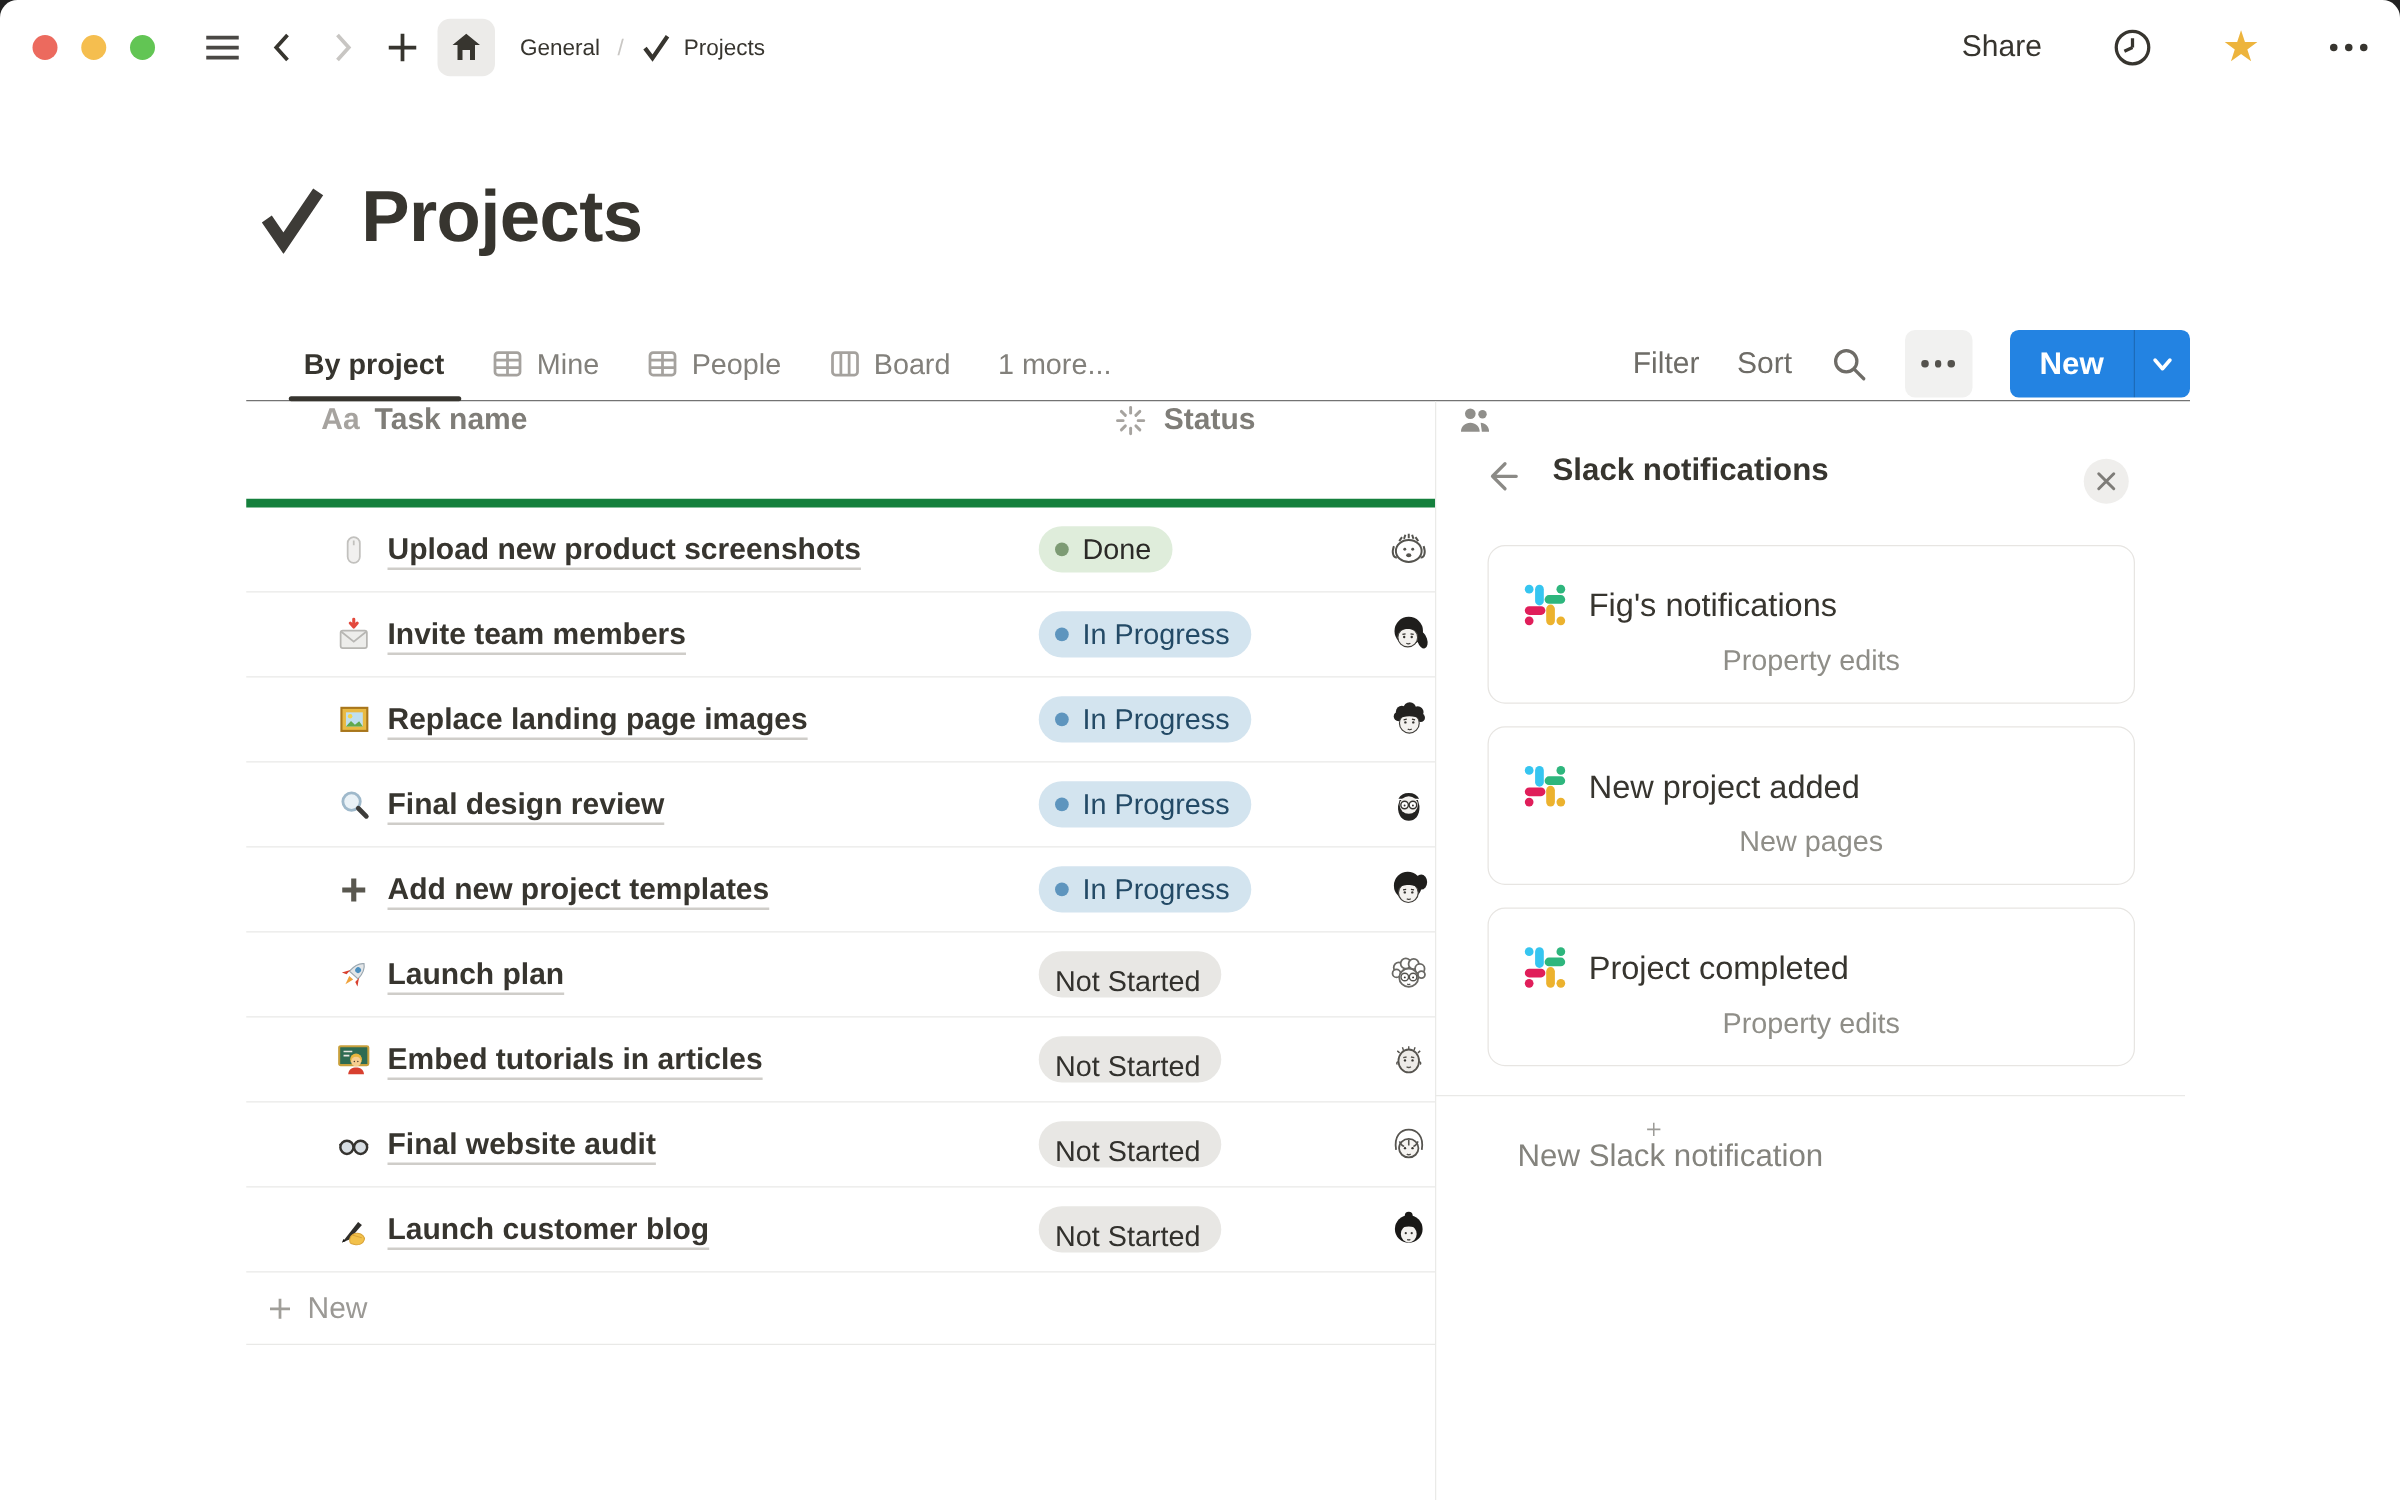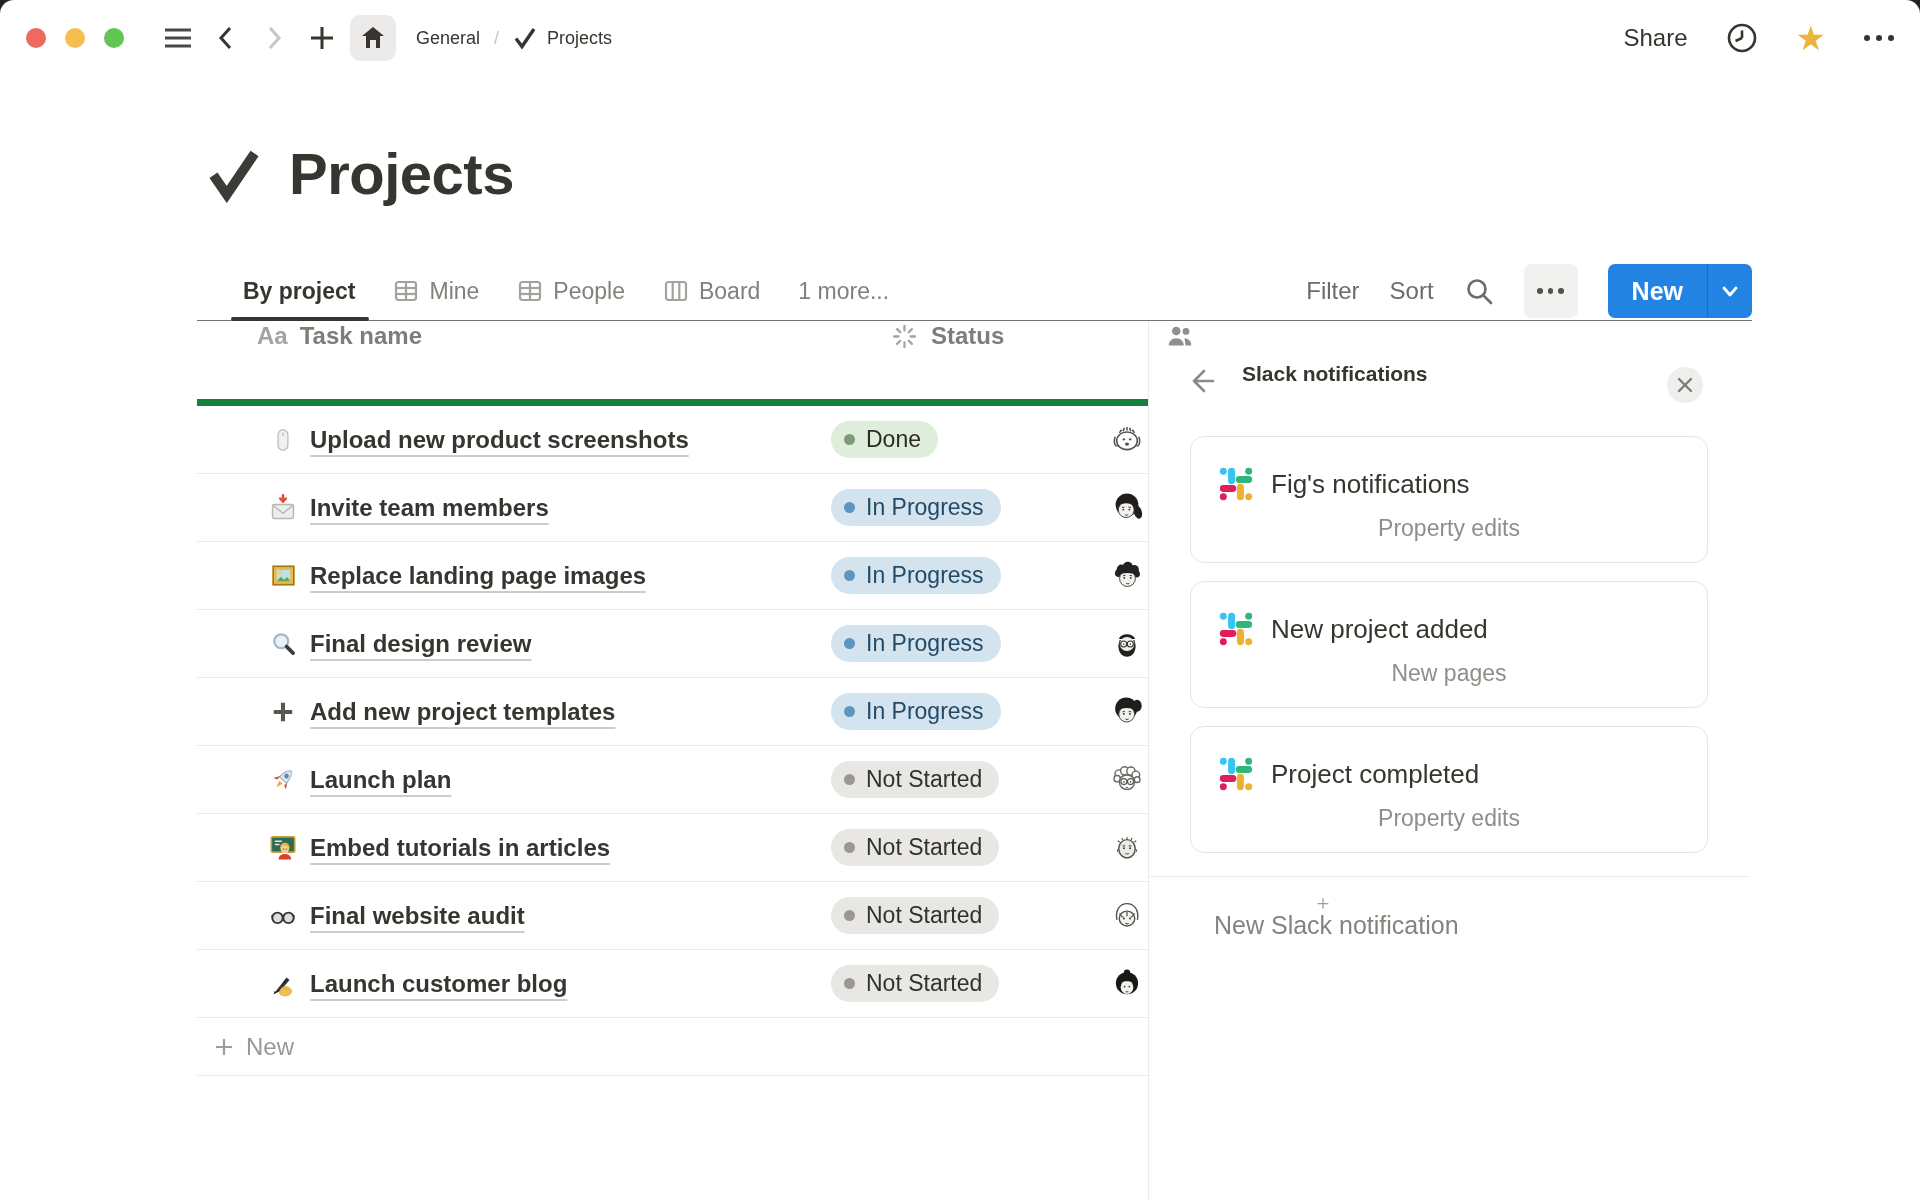--- a/index.html
+++ b/index.html
@@ -9,21 +9,21 @@
   
   .topbar{display:flex;align-items:center;height:76px;padding:0 26px;}
   .traffic{display:flex;gap:19px;margin-right:34px;}
   .light{width:20px;height:20px;border-radius:50%;}
   .tl-close{background:#EC6A5E}.tl-min{background:#F5BE4F}.tl-zoom{background:#62C554}
   .tb-btn{display:flex;align-items:center;justify-content:center;width:40px;height:40px;margin-right:8px;}
   .home-btn{width:46px;height:46px;background:#ECEBE9;border-radius:10px;}
   .breadcrumb{display:flex;align-items:center;font-size:18px;margin-left:12px;}
   .bc-sep{color:#C9C7C4;margin:0 14px;}
   .bc-check{display:flex;margin-right:10px;}
-  .topbar-right{margin-left:auto;display:flex;align-items:center;gap:38px;}
+  .topbar-right{margin-left:auto;display:flex;align-items:center;gap:56px;}
   .share{font-size:24px;color:#37352F;}
   .star{font-family:"DejaVu Sans",sans-serif;font-size:34px;color:#EDB43D;line-height:1;}
   .dots3{display:flex;gap:6px;}
   .dots3 i{width:6px;height:6px;border-radius:50%;background:#37352F;}
 
   
   .page-title{position:absolute;left:205px;top:140px;display:flex;align-items:center;gap:26px;}
   .page-title .t-label{font-size:58px;font-weight:700;letter-spacing:-0.5px;color:#37352F;}
 
   
@@ -53,30 +53,30 @@
   .c-people{flex:1;display:flex;align-items:center;justify-content:center;}
   .aa{color:#A6A39F;font-size:24px;}
   .ticon{display:flex;width:30px;justify-content:center;}
   .ttext{font-size:24px;font-weight:600;color:#37352F;text-decoration:underline;text-decoration-color:#CFCDC9;text-decoration-thickness:1.5px;text-underline-offset:7px;white-space:nowrap;}
   .pill{display:inline-flex;align-items:center;gap:11px;height:37px;padding:0 17px 0 13px;border-radius:19px;font-size:23px;white-space:nowrap;}
   .pill .dot{width:11px;height:11px;border-radius:50%;}
   .pill[data-status="done"]{background:#DFEDDB;color:#2B2A27;}
   .pill[data-status="done"] .dot{background:#7D9B74;}
   .pill[data-status="in_progress"]{background:#D3E4EF;color:#234A66;}
   .pill[data-status="in_progress"] .dot{background:#5E95BE;}
-  .pill[data-status="not_started"]{background:#E8E7E4;color:#32312D;}
+  .pill[data-status="not_started"]{background:#E8E7E4;color:#32312D;flex-direction:column;}
   .pill[data-status="not_started"] .dot{background:#9A9894;}
   .avatar{display:flex;width:38px;height:38px;}
   .new-row{display:flex;align-items:center;height:57px;border-bottom:1px solid #E9E9E7;padding-left:15px;color:#A09E99;cursor:pointer;}
   .new-row .nr-label{font-size:24px;margin-left:10px;color:#9B9995;}
 
   
   .v-divider{position:absolute;left:1148px;top:321px;width:1px;height:879px;background:#EAEAE8;}
   .panel-back{position:absolute;left:1186px;top:366px;display:flex;cursor:pointer;}
-  .panel-title{position:absolute;left:1242px;top:362px;font-size:21px;font-weight:700;color:#37352F;}
+  .panel-title{position:absolute;left:1242px;top:362px;font-size:25px;font-weight:700;color:#37352F;}
   .panel-close{position:absolute;left:1667px;top:367px;width:36px;height:36px;border-radius:50%;background:#EFEEEC;
     display:flex;align-items:center;justify-content:center;cursor:pointer;}
   .cards{position:absolute;left:1190px;top:436px;width:518px;}
   .card{box-sizing:border-box;height:127px;border:1px solid #E7E5E2;border-radius:14px;padding:28px 26px 0 26px;margin-bottom:18px;background:#fff;cursor:pointer;text-align:center;}
   .card-top{display:flex;align-items:center;gap:16px;}
   .card-title{font-size:26px;font-weight:500;color:#37352F;white-space:nowrap;}
   .card-sub{margin-top:12px;font-size:23px;color:#8F8E88;}
   .panel-sep{position:absolute;left:1148px;top:876px;width:600px;height:1px;background:#E9E9E7;}
   .panel-new{position:absolute;left:1188px;top:896px;height:44px;display:flex;align-items:center;cursor:pointer;flex-direction:column;}
   .panel-new .pn-label{font-size:25px;color:#84837D;margin-left:26px;}

